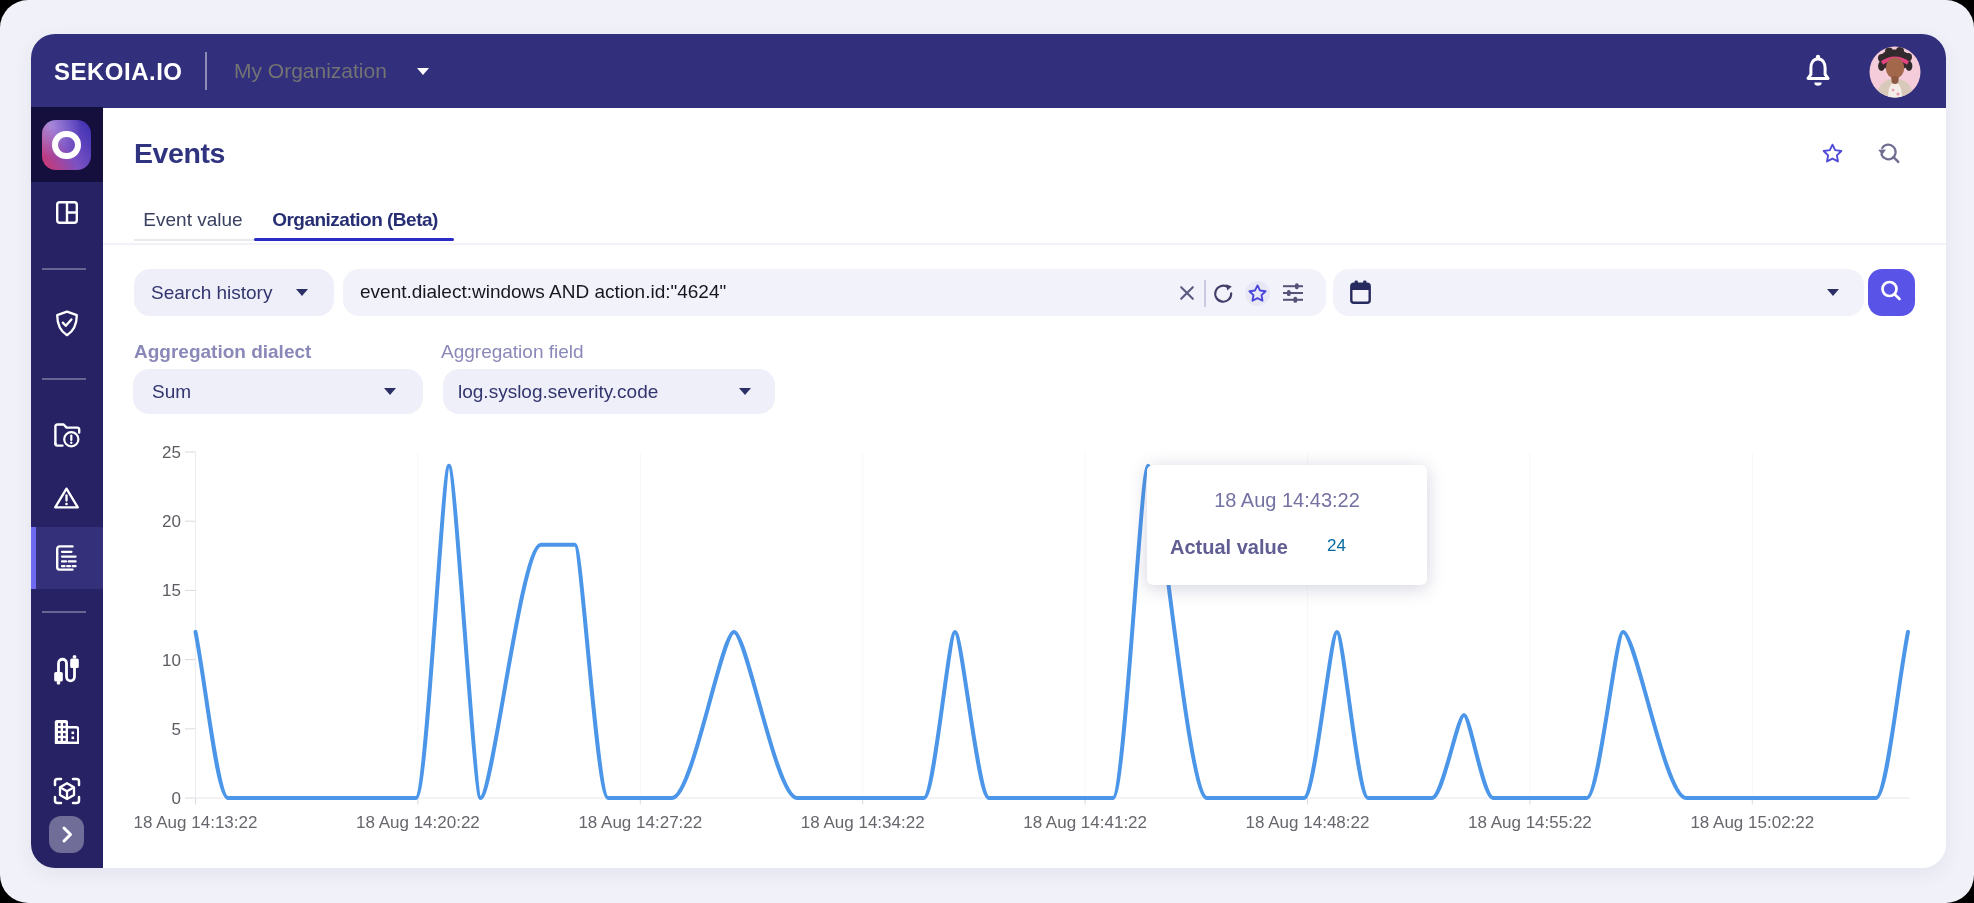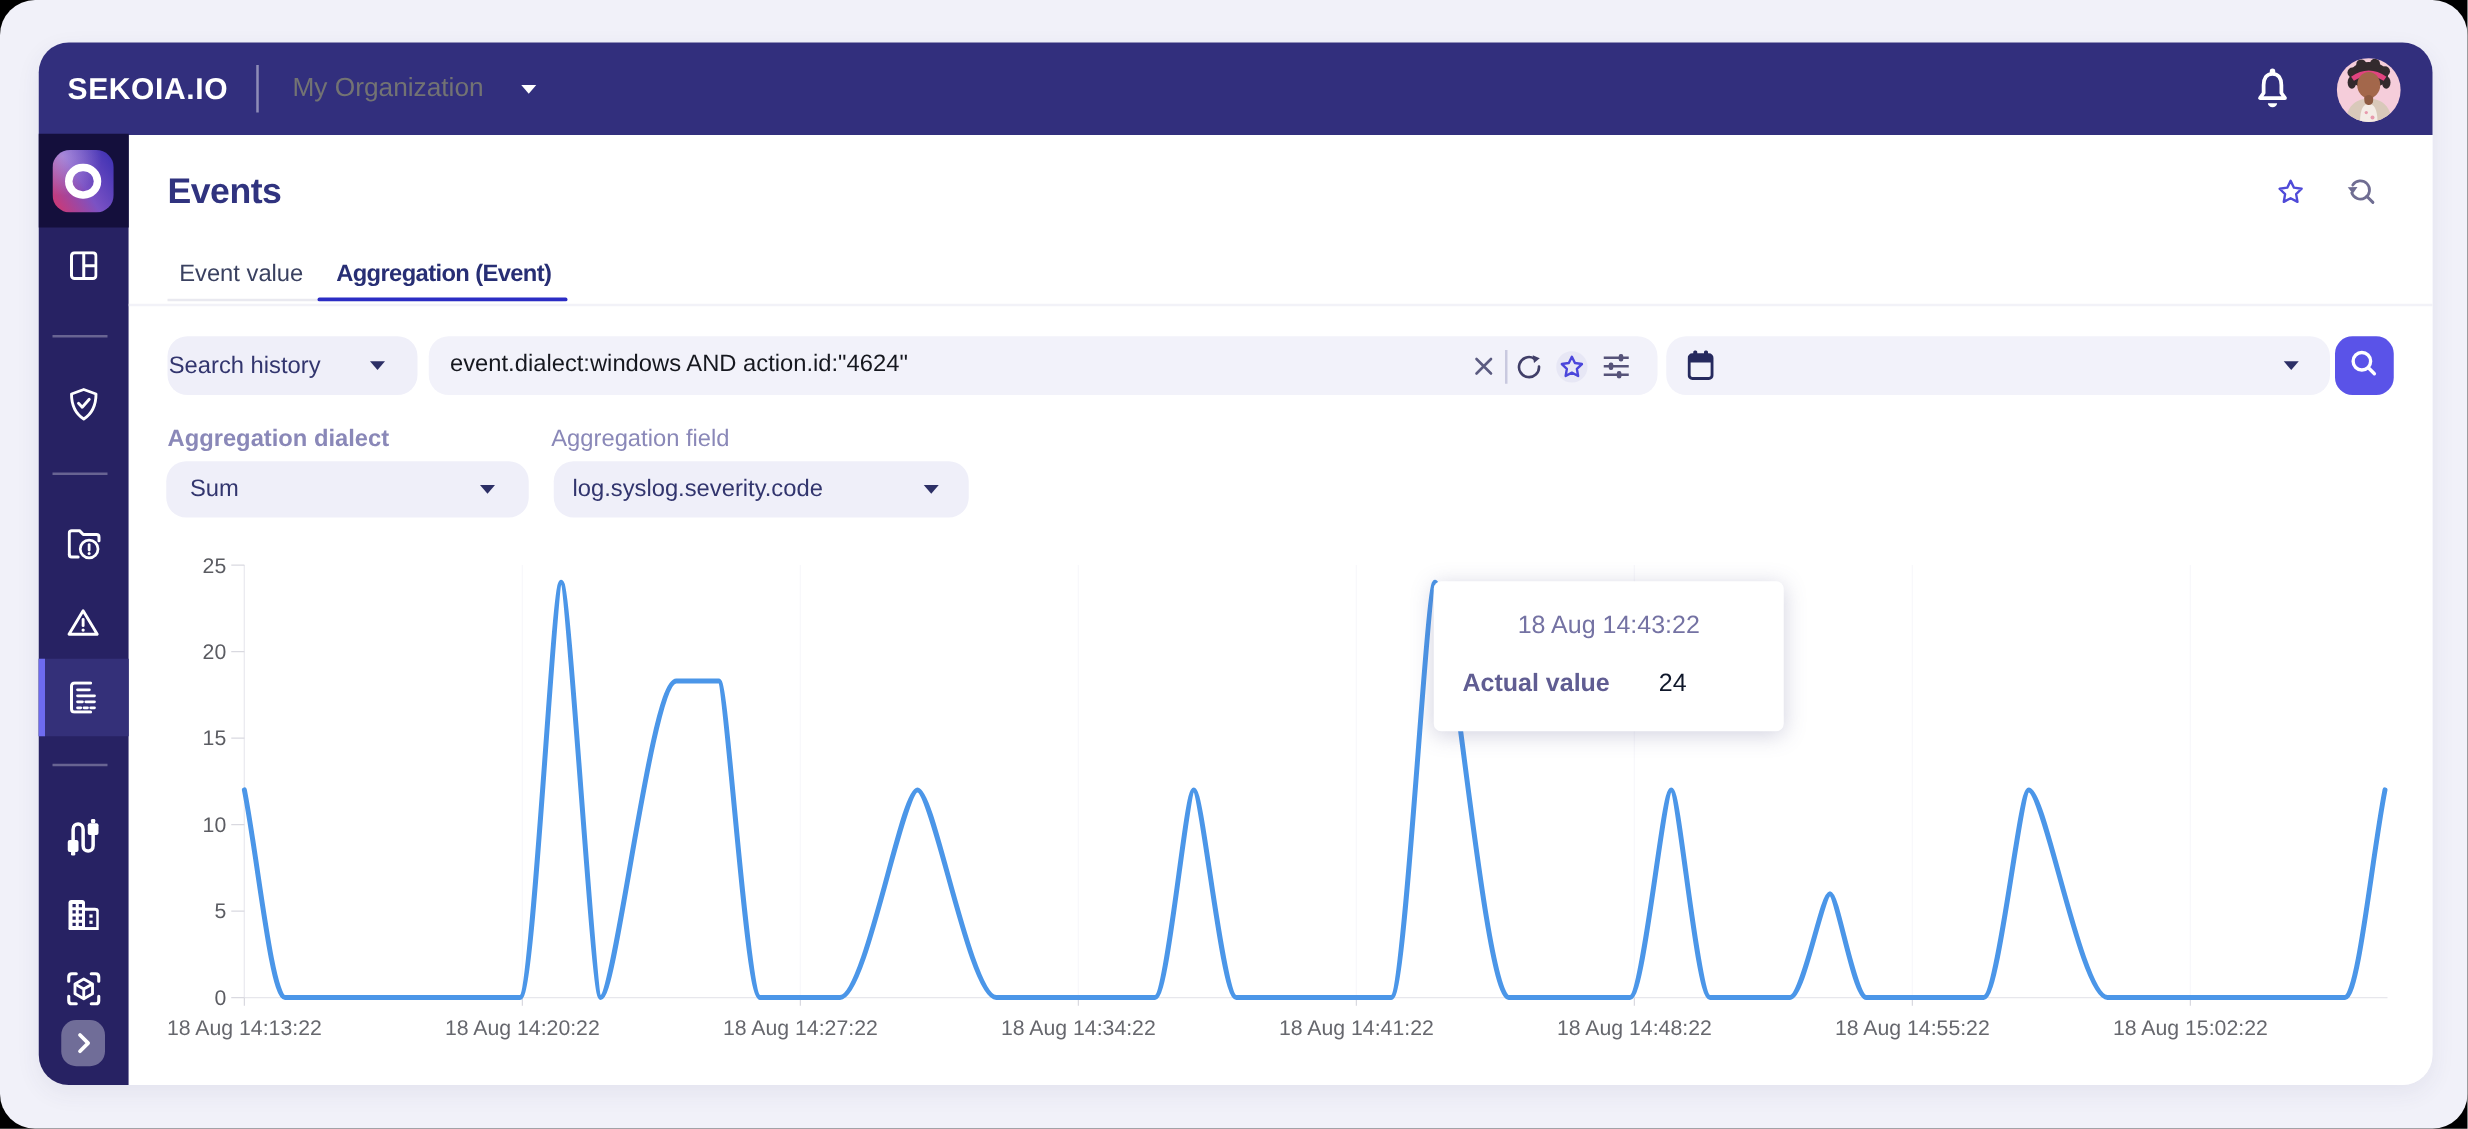--- a/index.html
+++ b/index.html
@@ -127,26 +127,26 @@
       <path d="M12 2.8 L14.8 8.5 21.2 9.4 16.6 13.9 17.7 20.3 12 17.3 6.3 20.3 7.4 13.9 2.8 9.4 9.2 8.5 Z" fill="none" stroke="#4f4ad8" stroke-width="2" stroke-linejoin="round"></path>
     </svg>
 <svg class="a" style="left:1877px;top:141px" width="25" height="25" viewBox="0 0 25 25">
 <path d="M5.2,7.0 A7.3,7.3 0 1 1 4.4,13.3" fill="none" stroke="#6f6d92" stroke-width="2.2" stroke-linecap="round"></path>
 <polygon points="1.2,8.8 9.0,8.6 5.2,13.9" fill="#6f6d92"></polygon>
 <line x1="16.8" y1="16.4" x2="21.3" y2="20.9" stroke="#6f6d92" stroke-width="2.4" stroke-linecap="round"></line>
 </svg>
 
 <div class="a" style="left:134px;top:239px;width:316px;height:1.5px;background:#e9e9f0"></div>
 <div class="a" style="left:130px;top:209px;width:126px;text-align:center;color:#3a4160;font-size:19px;font-weight:500">Event value</div>
-<div class="a" style="left:256px;top:209px;width:198px;text-align:center;color:#272e74;font-size:19px;font-weight:700;letter-spacing:-.5px">Aggregation (Event)</div>
+<div class="a" style="left:256px;top:209px;width:198px;text-align:center;color:#272e74;font-size:19px;font-weight:700;letter-spacing:-.5px">Organization (Beta)</div>
 <div class="a" style="left:253.5px;top:238px;width:200.5px;height:3.2px;border-radius:1.5px;background:#2b2cc4"></div>
 <div class="a" style="left:103px;top:242.5px;width:1843px;height:2px;background:#f2f2f8"></div>
 
 <div class="pill" style="left:134px;top:269px;width:200px;height:47px"></div>
-<div class="a ptxt" style="left:135px;top:282px">Search history</div>
+<div class="a ptxt" style="left:151px;top:282px">Search history</div>
 <div class="caret" style="left:296px;top:289px"></div>
 <div class="pill" style="left:343px;top:269px;width:983px;height:47px;background:#f2f2fa"></div>
 <div class="a" style="left:360px;top:281px;color:#16181f;font-size:19px">event.dialect:windows AND action.id:"4624"</div>
 <svg class="a" style="left:1179px;top:285px" width="16" height="16" viewBox="0 0 16 16">
       <path d="M2.2,2.2 L13.8,13.8 M13.8,2.2 L2.2,13.8" stroke="#5b5b80" stroke-width="2.1" stroke-linecap="round"></path>
     </svg>
 <div class="a" style="left:1204px;top:280px;width:1.5px;height:27px;background:#c9c9df"></div>
 <svg class="a" style="left:1213px;top:283px" width="21" height="21" viewBox="0 0 21 21">
 <path d="M14.3,3.8 A8.0,8.0 0 1 0 18.2,10.2" fill="none" stroke="#413f68" stroke-width="2.1" stroke-linecap="round"></path>
 <polygon points="13.2,1.2 18.8,3.6 14.2,7.4" fill="#413f68"></polygon>
@@ -225,13 +225,13 @@
       <text x="78" y="235.6" text-anchor="end" font-size="17" fill="#5b5c62">10</text>
       <text x="78" y="166.4" text-anchor="end" font-size="17" fill="#5b5c62">15</text>
       <text x="78" y="97.2" text-anchor="end" font-size="17" fill="#5b5c62">20</text>
       <text x="78" y="28.0" text-anchor="end" font-size="17" fill="#5b5c62">25</text>
 <path d="M92.5,201.9 C103.2,256.7 114.3,368.0 125.0,368.0 C187.0,368.0 251.0,368.0 313.0,368.0 C323.9,368.0 339.4,35.8 346.0,35.8 C352.3,35.8 371.2,368.0 377.5,368.0 C389.6,368.0 418.0,114.7 438.0,114.7 C449.2,114.7 465.2,114.7 472.0,114.7 C478.6,114.7 494.1,368.0 505.0,368.0 C526.1,368.0 547.9,368.0 569.0,368.0 C589.5,368.0 618.6,201.9 631.0,201.9 C643.6,201.9 673.2,368.0 694.0,368.0 C735.9,368.0 779.1,368.0 821.0,368.0 C831.2,368.0 845.8,201.9 852.0,201.9 C858.8,201.9 874.8,368.0 886.0,368.0 C926.9,368.0 969.1,368.0 1010.0,368.0 C1021.5,368.0 1038.0,35.8 1045.0,35.8 C1056.8,35.8 1084.5,368.0 1104.0,368.0 C1136.0,368.0 1169.0,368.0 1201.0,368.0 C1211.9,368.0 1227.4,201.9 1234.0,201.9 C1240.2,201.9 1254.8,368.0 1265.0,368.0 C1286.1,368.0 1307.9,368.0 1329.0,368.0 C1339.6,368.0 1354.6,285.0 1361.0,285.0 C1366.8,285.0 1380.4,368.0 1390.0,368.0 C1421.0,368.0 1453.0,368.0 1484.0,368.0 C1495.9,368.0 1512.8,201.9 1520.0,201.9 C1532.6,201.9 1562.2,368.0 1583.0,368.0 C1645.7,368.0 1710.3,368.0 1773.0,368.0 C1783.6,368.0 1794.4,256.7 1805.0,201.9" fill="none" stroke="#4b96e8" stroke-width="4" stroke-linejoin="round" stroke-linecap="round"></path>
 </svg>
 
 <div class="a" style="left:1147px;top:465px;width:280px;height:120px;background:#fff;border-radius:6px;box-shadow:0 3px 18px rgba(90,90,140,.28)"></div>
 <div class="a" style="left:1147px;top:489px;width:280px;text-align:center;color:#7472a3;font-size:20px">18 Aug 14:43:22</div>
 <div class="a" style="left:1170px;top:536px;color:#605d92;font-size:20px;font-weight:700">Actual value</div>
-<div class="a" style="left:1327px;top:536px;color:#0f172a;font-size:20px">24</div>
+<div class="a" style="left:1327px;top:536px;color:#0369a1;font-size:17px">24</div>
 </div>
 </body></html>

